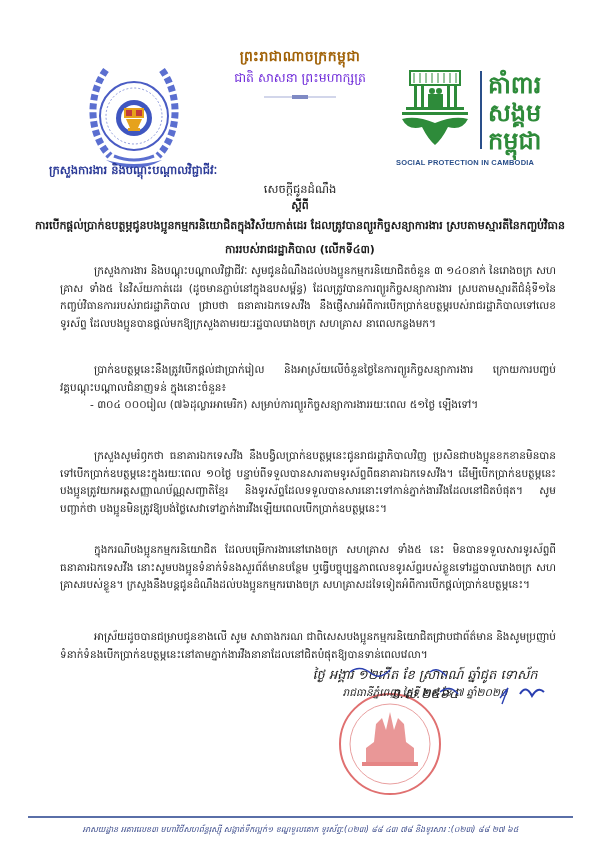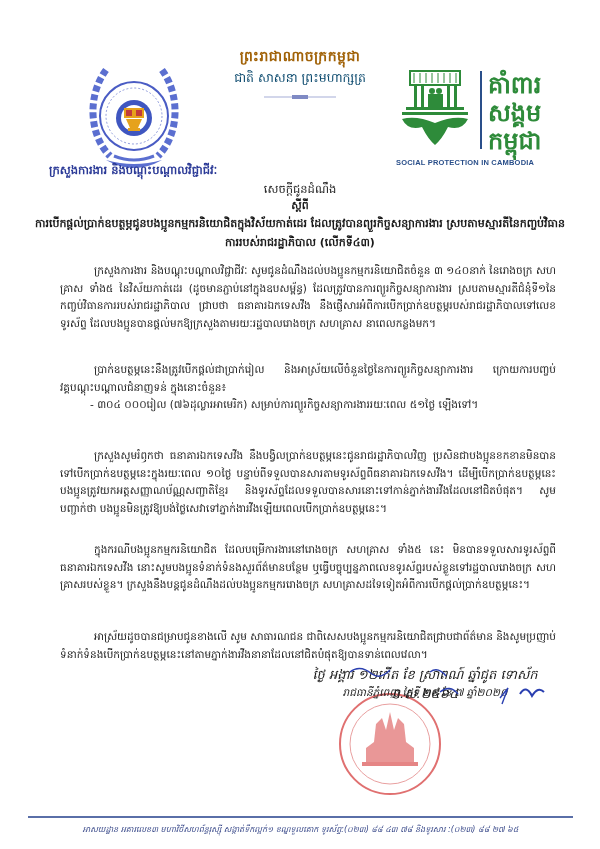--- a/index.html
+++ b/index.html
@@ -2,31 +2,31 @@
 <html><head>
 <meta charset="utf-8">
 <style>
   html, body { margin: 0; padding: 0; background: #ffffff; }
   body { width: 600px; height: 849px; position: relative; overflow: hidden;
          font-family: "DejaVu Sans", "Liberation Sans", sans-serif; color: #1a1a1a; }
   .abs { position: absolute; }
 
   
   .kingdom { left: 200px; top: 47px; width: 200px; text-align: center; color: #a16207; font-weight: bold; font-size: 14px; letter-spacing: 0.5px; }
-  .motto { left: 200px; top: 70px; width: 200px; text-align: center; color: #0c4a6e; font-size: 12.5px; }
+  .motto { left: 200px; top: 70px; width: 200px; text-align: center; color: #6d28d9; font-size: 12.5px; }
   .orn { left: 264px; top: 94px; width: 72px; height: 6px; }
   .ministry-logo { left: 84px; top: 64px; width: 100px; height: 114px; }
   .sp-logo { left: 396px; top: 60px; width: 172px; height: 110px; }
   .sp-caption { left: 396px; top: 158px; width: 172px; text-align: left; font-size: 7.5px; font-weight: bold; color: #2a4f8a; font-family: "Liberation Sans", sans-serif; letter-spacing: 0.2px;}
   .ministry-name { left: 26px; top: 163px; color: #2b3a97; font-weight: bold; font-size: 11.5px; margin-left: 23px; }
 
   
   .t1 { left: 0; width: 600px; top: 182px; text-align: center; font-weight: normal; font-size: 11.5px; }
   .t2 { left: 0; width: 600px; top: 198px; text-align: center; font-weight: bold; font-size: 11px; }
-  .t3 { left: 30px; width: 540px; top: 214px; text-align: center; font-weight: bold; font-size: 11px; line-height: 19px; }
+  .t3 { left: 30px; width: 540px; top: 214px; text-align: center; font-weight: bold; font-size: 11px; line-height: 24px; }
 
   .body { left: 60px; width: 496px; font-size: 10.5px; line-height: 17.5px; text-align: justify; }
   .indent { text-indent: 34px; }
   .p1 { top: 262px; }
   .p2 { top: 361px; }
   .bullets { left: 90px; top: 396px; width: 466px; font-size: 10.5px; line-height: 17.5px; }
   .bullets div { white-space: nowrap; overflow: hidden; }
   .p3 { top: 447px; }
   .p4 { top: 541px; }
   .p5 { top: 628px; }
@@ -91,21 +91,21 @@
 <div class="abs t2">ស្តីពី</div>
 <div class="abs t3">ការបើកផ្តល់ប្រាក់ឧបត្ថម្ភជូនបងប្អូនកម្មករនិយោជិតក្នុងវិស័យកាត់ដេរ ដែលត្រូវបានព្យួរកិច្ចសន្យាការងារ ស្របតាមស្មារតីនៃកញ្ចប់វិធានការរបស់រាជរដ្ឋាភិបាល (លើកទី៤៣)</div>
 
 <div class="abs body indent p1">ក្រសួងការងារ និងបណ្តុះបណ្តាលវិជ្ជាជីវៈ សូមជូនដំណឹងដល់បងប្អូនកម្មករនិយោជិតចំនួន ៣ ១៤០នាក់ នៃរោងចក្រ សហគ្រាស ទាំង៥ នៃវិស័យកាត់ដេរ (ដូចមានភ្ជាប់នៅក្នុងឧបសម្ព័ន្ធ) ដែលត្រូវបានការព្យួរកិច្ចសន្យាការងារ ស្របតាមស្មារតីជំនុំទី១នៃកញ្ចប់វិធានការរបស់រាជរដ្ឋាភិបាល ជ្រាបថា ធនាគារឯកទេសវីង នឹងផ្ញើសារអំពីការបើកប្រាក់ឧបត្ថម្ភរបស់រាជរដ្ឋាភិបាលទៅលេខទូរស័ព្ទ ដែលបងប្អូនបានផ្តល់មកឱ្យក្រសួងតាមរយៈរដ្ឋបាលរោងចក្រ សហគ្រាស នាពេលកន្លងមក។</div>
 <div class="abs body indent p2">ប្រាក់ឧបត្ថម្ភនេះនឹងត្រូវបើកផ្តល់ជាប្រាក់រៀល និងអាស្រ័យលើចំនួនថ្ងៃនៃការព្យួរកិច្ចសន្យាការងារ ក្រោយការបញ្ចប់វគ្គបណ្តុះបណ្តាលជំនាញទន់ ក្នុងនោះចំនួន៖</div>
 <div class="abs bullets">
   <div>-  ៣០៤ ០០០រៀល (៧៦ដុល្លារអាមេរិក) សម្រាប់ការព្យួរកិច្ចសន្យាការងាររយៈពេល ៥១ថ្ងៃ ឡើងទៅ។</div>
 </div>
 <div class="abs body indent p3">ក្រសួងសូមរំឭកថា ធនាគារឯកទេសវីង នឹងបង្វិលប្រាក់ឧបត្ថម្ភនេះជូនរាជរដ្ឋាភិបាលវិញ ប្រសិនជាបងប្អូនខកខានមិនបានទៅបើកប្រាក់ឧបត្ថម្ភនេះក្នុងរយៈពេល ១០ថ្ងៃ បន្ទាប់ពីទទួលបានសារតាមទូរស័ព្ទពីធនាគារឯកទេសវីង។ ដើម្បីបើកប្រាក់ឧបត្ថម្ភនេះ បងប្អូនត្រូវយកអត្តសញ្ញាណប័ណ្ណសញ្ជាតិខ្មែរ និងទូរស័ព្ទដែលទទួលបានសារនោះទៅកាន់ភ្នាក់ងារវីងដែលនៅជិតបំផុត។ សូមបញ្ជាក់ថា បងប្អូនមិនត្រូវឱ្យបង់ថ្លៃសេវាទៅភ្នាក់ងារវីងឡើយពេលបើកប្រាក់ឧបត្ថម្ភនេះ។</div>
 <div class="abs body indent p4">ក្នុងករណីបងប្អូនកម្មករនិយោជិត ដែលបម្រើការងារនៅរោងចក្រ សហគ្រាស ទាំង៥ នេះ មិនបានទទួលសារទូរស័ព្ទពីធនាគារឯកទេសវីង នោះសូមបងប្អូនទំនាក់ទំនងសួរព័ត៌មានបន្ថែម ឬធ្វើបច្ចុប្បន្នភាពលេខទូរស័ព្ទរបស់ខ្លួនទៅរដ្ឋបាលរោងចក្រ សហគ្រាសរបស់ខ្លួន។ ក្រសួងនឹងបន្តជូនដំណឹងដល់បងប្អូនកម្មកររោងចក្រ សហគ្រាសដទៃទៀតអំពីការបើកផ្តល់ប្រាក់ឧបត្ថម្ភនេះ។</div>
-<div class="abs body indent p5">អាស្រ័យដូចបានជម្រាបជូនខាងលើ សូម សាធារណជន ជាពិសេសបងប្អូនកម្មករនិយោជិតជ្រាបជាព័ត៌មាន និងសូមប្រញាប់ទំនាក់ទំនងបើកប្រាក់ឧបត្ថម្ភនេះនៅតាមភ្នាក់ងារវីងនានាដែលនៅជិតបំផុតឱ្យបានទាន់ពេលវេលា។</div>
+<div class="abs body indent p5">អាស្រ័យដូចបានជម្រាបជូនខាងលើ សូម សាធាងករណ ជាពិសេសបងប្អូនកម្មករនិយោជិតជ្រាបជាព័ត៌មាន និងសូមប្រញាប់ទំនាក់ទំនងបើកប្រាក់ឧបត្ថម្ភនេះនៅតាមភ្នាក់ងារវីងនានាដែលនៅជិតបំផុតឱ្យបានទាន់ពេលវេលា។</div>
 
 <svg class="abs seal" viewBox="0 0 120 108">
   <circle cx="60" cy="54" r="50" fill="none" stroke="#e07070" stroke-width="2"></circle>
   <circle cx="60" cy="54" r="40" fill="none" stroke="#e9a0a0" stroke-width="1"></circle>
   <path d="M36 72 L36 58 L44 52 L46 34 L52 28 L56 40 L60 22 L64 40 L68 28 L74 34 L76 52 L84 58 L84 72 Z" fill="#e58585" opacity="0.85"></path>
   <rect x="32" y="72" width="56" height="4" fill="#e58585"></rect>
 </svg>
 
 <div class="abs date1">ថ្ងៃ អង្គារ ១២កើត ខែ ស្រាពណ៍ ឆ្នាំជូត ទោស័ក ព.ស.២៥៦៤</div>
 <div class="abs date2">រាជធានីភ្នំពេញ ថ្ងៃទី ២៨ ខែ ៧ ឆ្នាំ២០២០</div>

